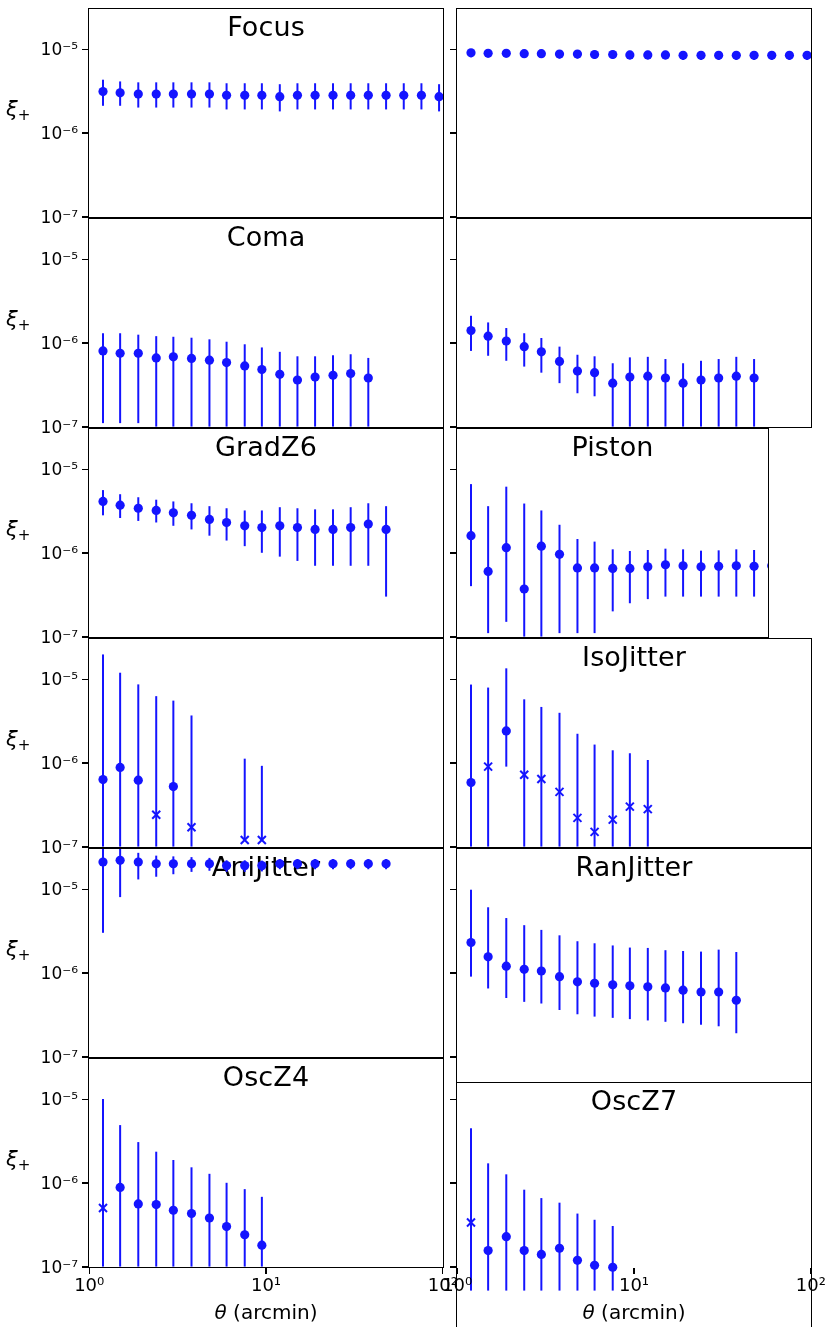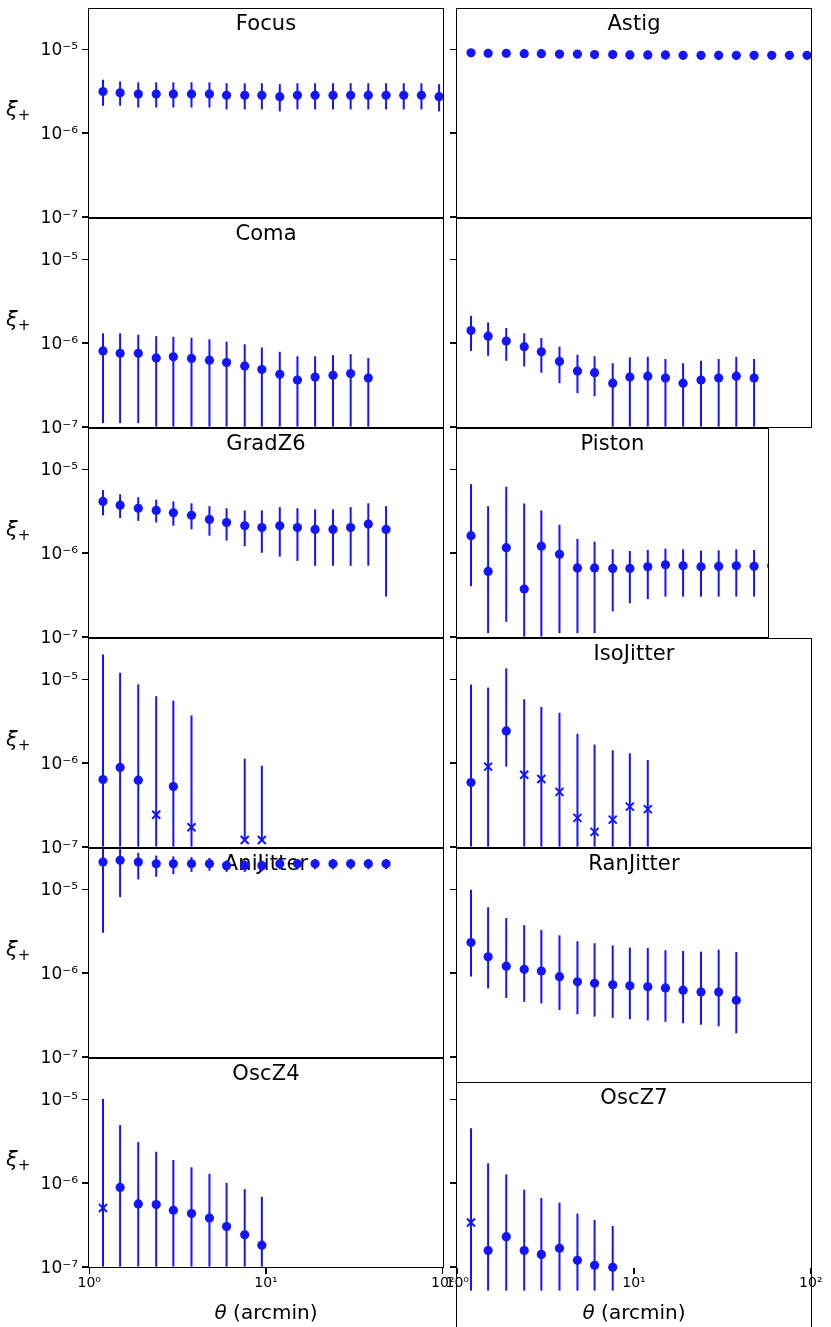--- a/index.html
+++ b/index.html
@@ -1,24 +1,24 @@
 <!DOCTYPE html>
 <html><head>
 <meta charset="utf-8">
 <style>
   html,body{margin:0;padding:0;background:#ffffff;}
   body{width:831px;height:1327px;font-family:"DejaVu Sans",sans-serif;color:#000;}
   #fig{position:relative;width:831px;height:1327px;}
   .panel{position:absolute;box-sizing:border-box;border:1.2px solid #000;background:#fff;overflow:hidden;}
-  .ptitle{position:absolute;left:0;right:0;top:2px;text-align:center;font-size:21px;color:#000;letter-spacing:0.1px;}
+  .ptitle{position:absolute;left:0;right:0;top:2px;text-align:center;font-size:27px;color:#000;letter-spacing:0.1px;}
   .ylab{position:absolute;font-size:21px;color:#000;}
   .ylab i{font-style:italic;}
   .sub{font-size:0.72em;vertical-align:-0.28em;}
   .ytick{position:absolute;right:0;text-align:right;font-size:17px;white-space:nowrap;transform:translateY(-50%);}
-  .xtick{position:absolute;text-align:center;font-size:14px;white-space:nowrap;transform:translateX(-50%);}
+  .xtick{position:absolute;text-align:center;font-size:18px;white-space:nowrap;transform:translateX(-50%);}
   .xaxlabel{position:absolute;font-size:20px;text-align:center;}
   .xaxlabel i{font-style:italic;}
   svg{display:block;}
 </style>
 </head>
 <body>
 
 <div id="fig">
     <div class="panel" style="left: 88px; top: 8px; width: 356px; height: 210px;">
       <div class="ptitle">Focus</div>
@@ -66,21 +66,20 @@
       </svg>
     </div>
     <div class="ytick" style="top: 49.1861px; left: 0px; width: 78px;">10⁻⁵</div>
     <div style="position: absolute; left: 82px; top: 48.5861px; width: 6px; height: 1.4px; background: rgb(0, 0, 0);"></div>
     <div class="ytick" style="top: 132.993px; left: 0px; width: 78px;">10⁻⁶</div>
     <div style="position: absolute; left: 82px; top: 132.393px; width: 6px; height: 1.4px; background: rgb(0, 0, 0);"></div>
     <div class="ytick" style="top: 216.8px; left: 0px; width: 78px;">10⁻⁷</div>
     <div style="position: absolute; left: 82px; top: 216.2px; width: 6px; height: 1.4px; background: rgb(0, 0, 0);"></div>
     <div class="ylab" style="left: 6px; top: 97px;"><i>ξ</i><span class="sub">+</span></div>
     <div class="panel" style="left: 456px; top: 8px; width: 356px; height: 210px;">
-      <div class="ptitle">Astig</div>
       <svg width="353.6" height="207.6" style="position: absolute; left: 0px; top: 0px;">
         <line x1="13.999244301220068" x2="13.999244301220068" y1="39.98608154166098" y2="48.107815050725435" stroke="#1414ff" stroke-width="2"></line>
         <circle cx="13.999244301220068" cy="43.820877687508556" r="4.6" fill="#1414ff"></circle>
         <line x1="31.132934601044443" x2="31.132934601044443" y1="40.35188261006738" y2="48.5656437280544" stroke="#1414ff" stroke-width="2"></line>
         <circle cx="31.132934601044443" cy="44.22755119135934" r="4.6" fill="#1414ff"></circle>
         <line x1="49.28363664846015" x2="49.28363664846015" y1="40.35188261006738" y2="48.5656437280544" stroke="#1414ff" stroke-width="2"></line>
         <circle cx="49.28363664846015" cy="44.22755119135934" r="4.6" fill="#1414ff"></circle>
         <line x1="67.22134753461195" x2="67.22134753461195" y1="40.72139745837984" y2="49.02930477458716" stroke="#1414ff" stroke-width="2"></line>
         <circle cx="67.22134753461195" cy="44.6388199732842" r="4.6" fill="#1414ff"></circle>
         <line x1="84.35503783443633" x2="84.35503783443633" y1="40.72139745837984" y2="49.02930477458716" stroke="#1414ff" stroke-width="2"></line>

